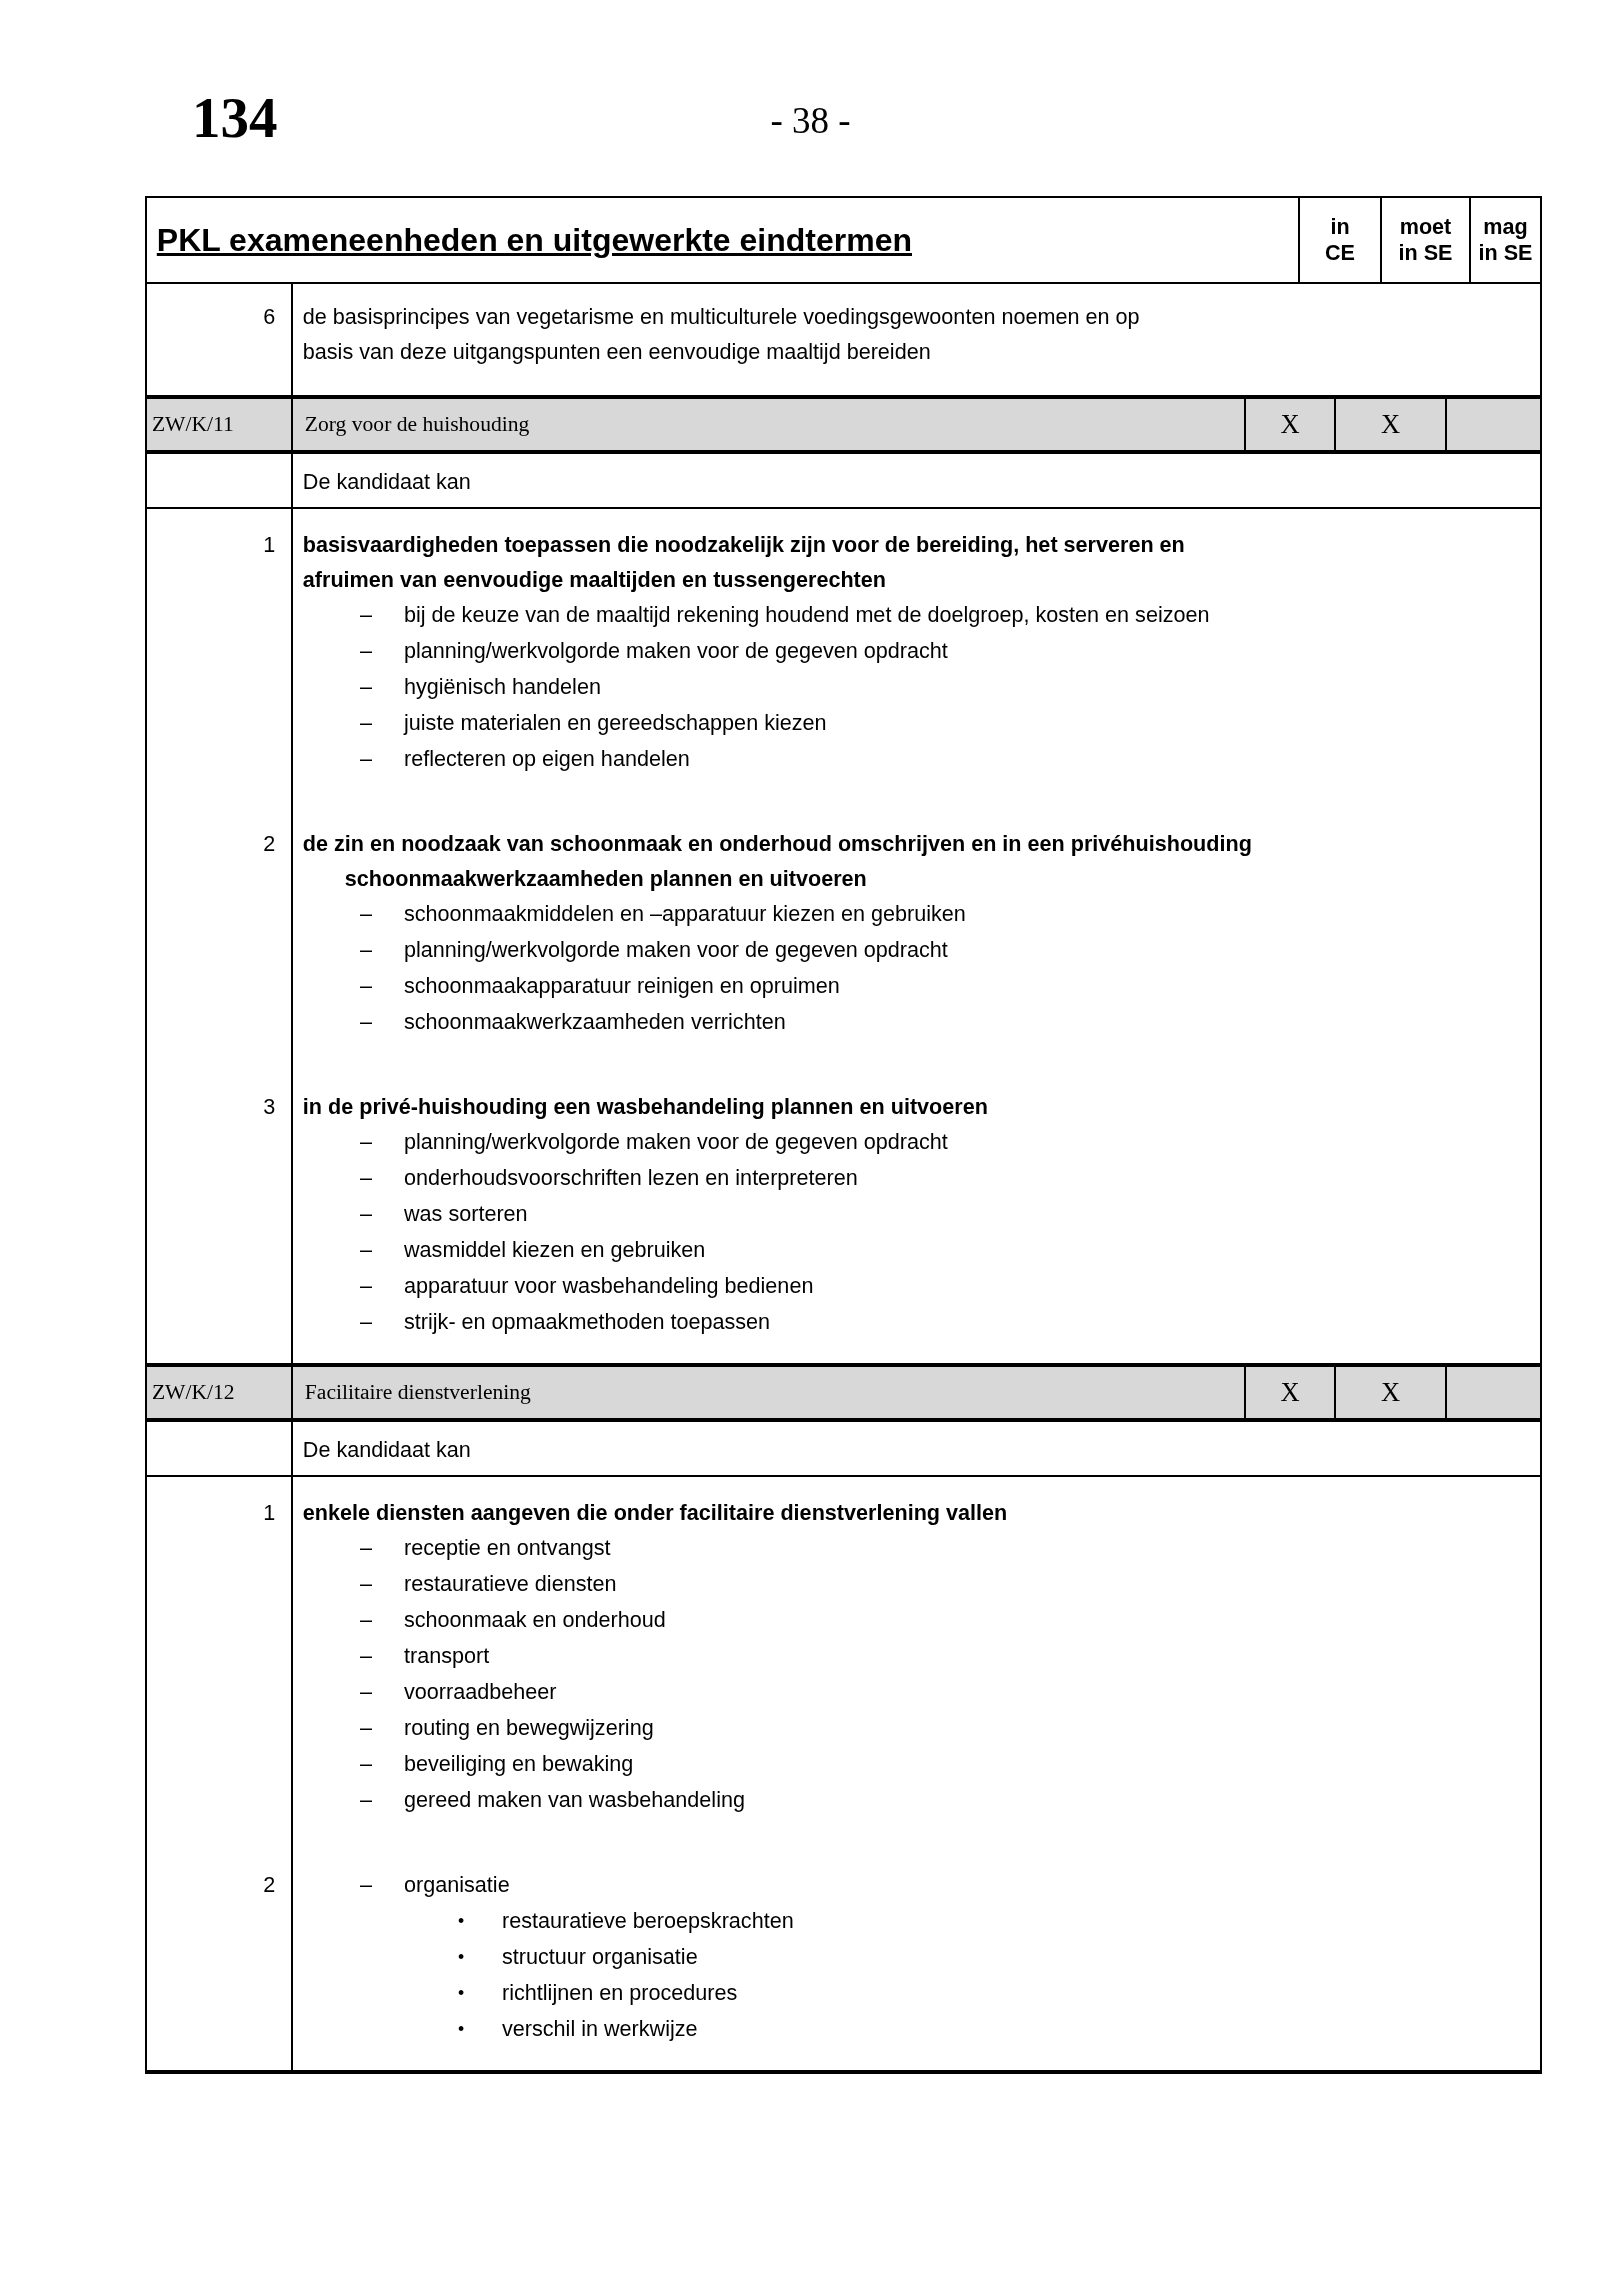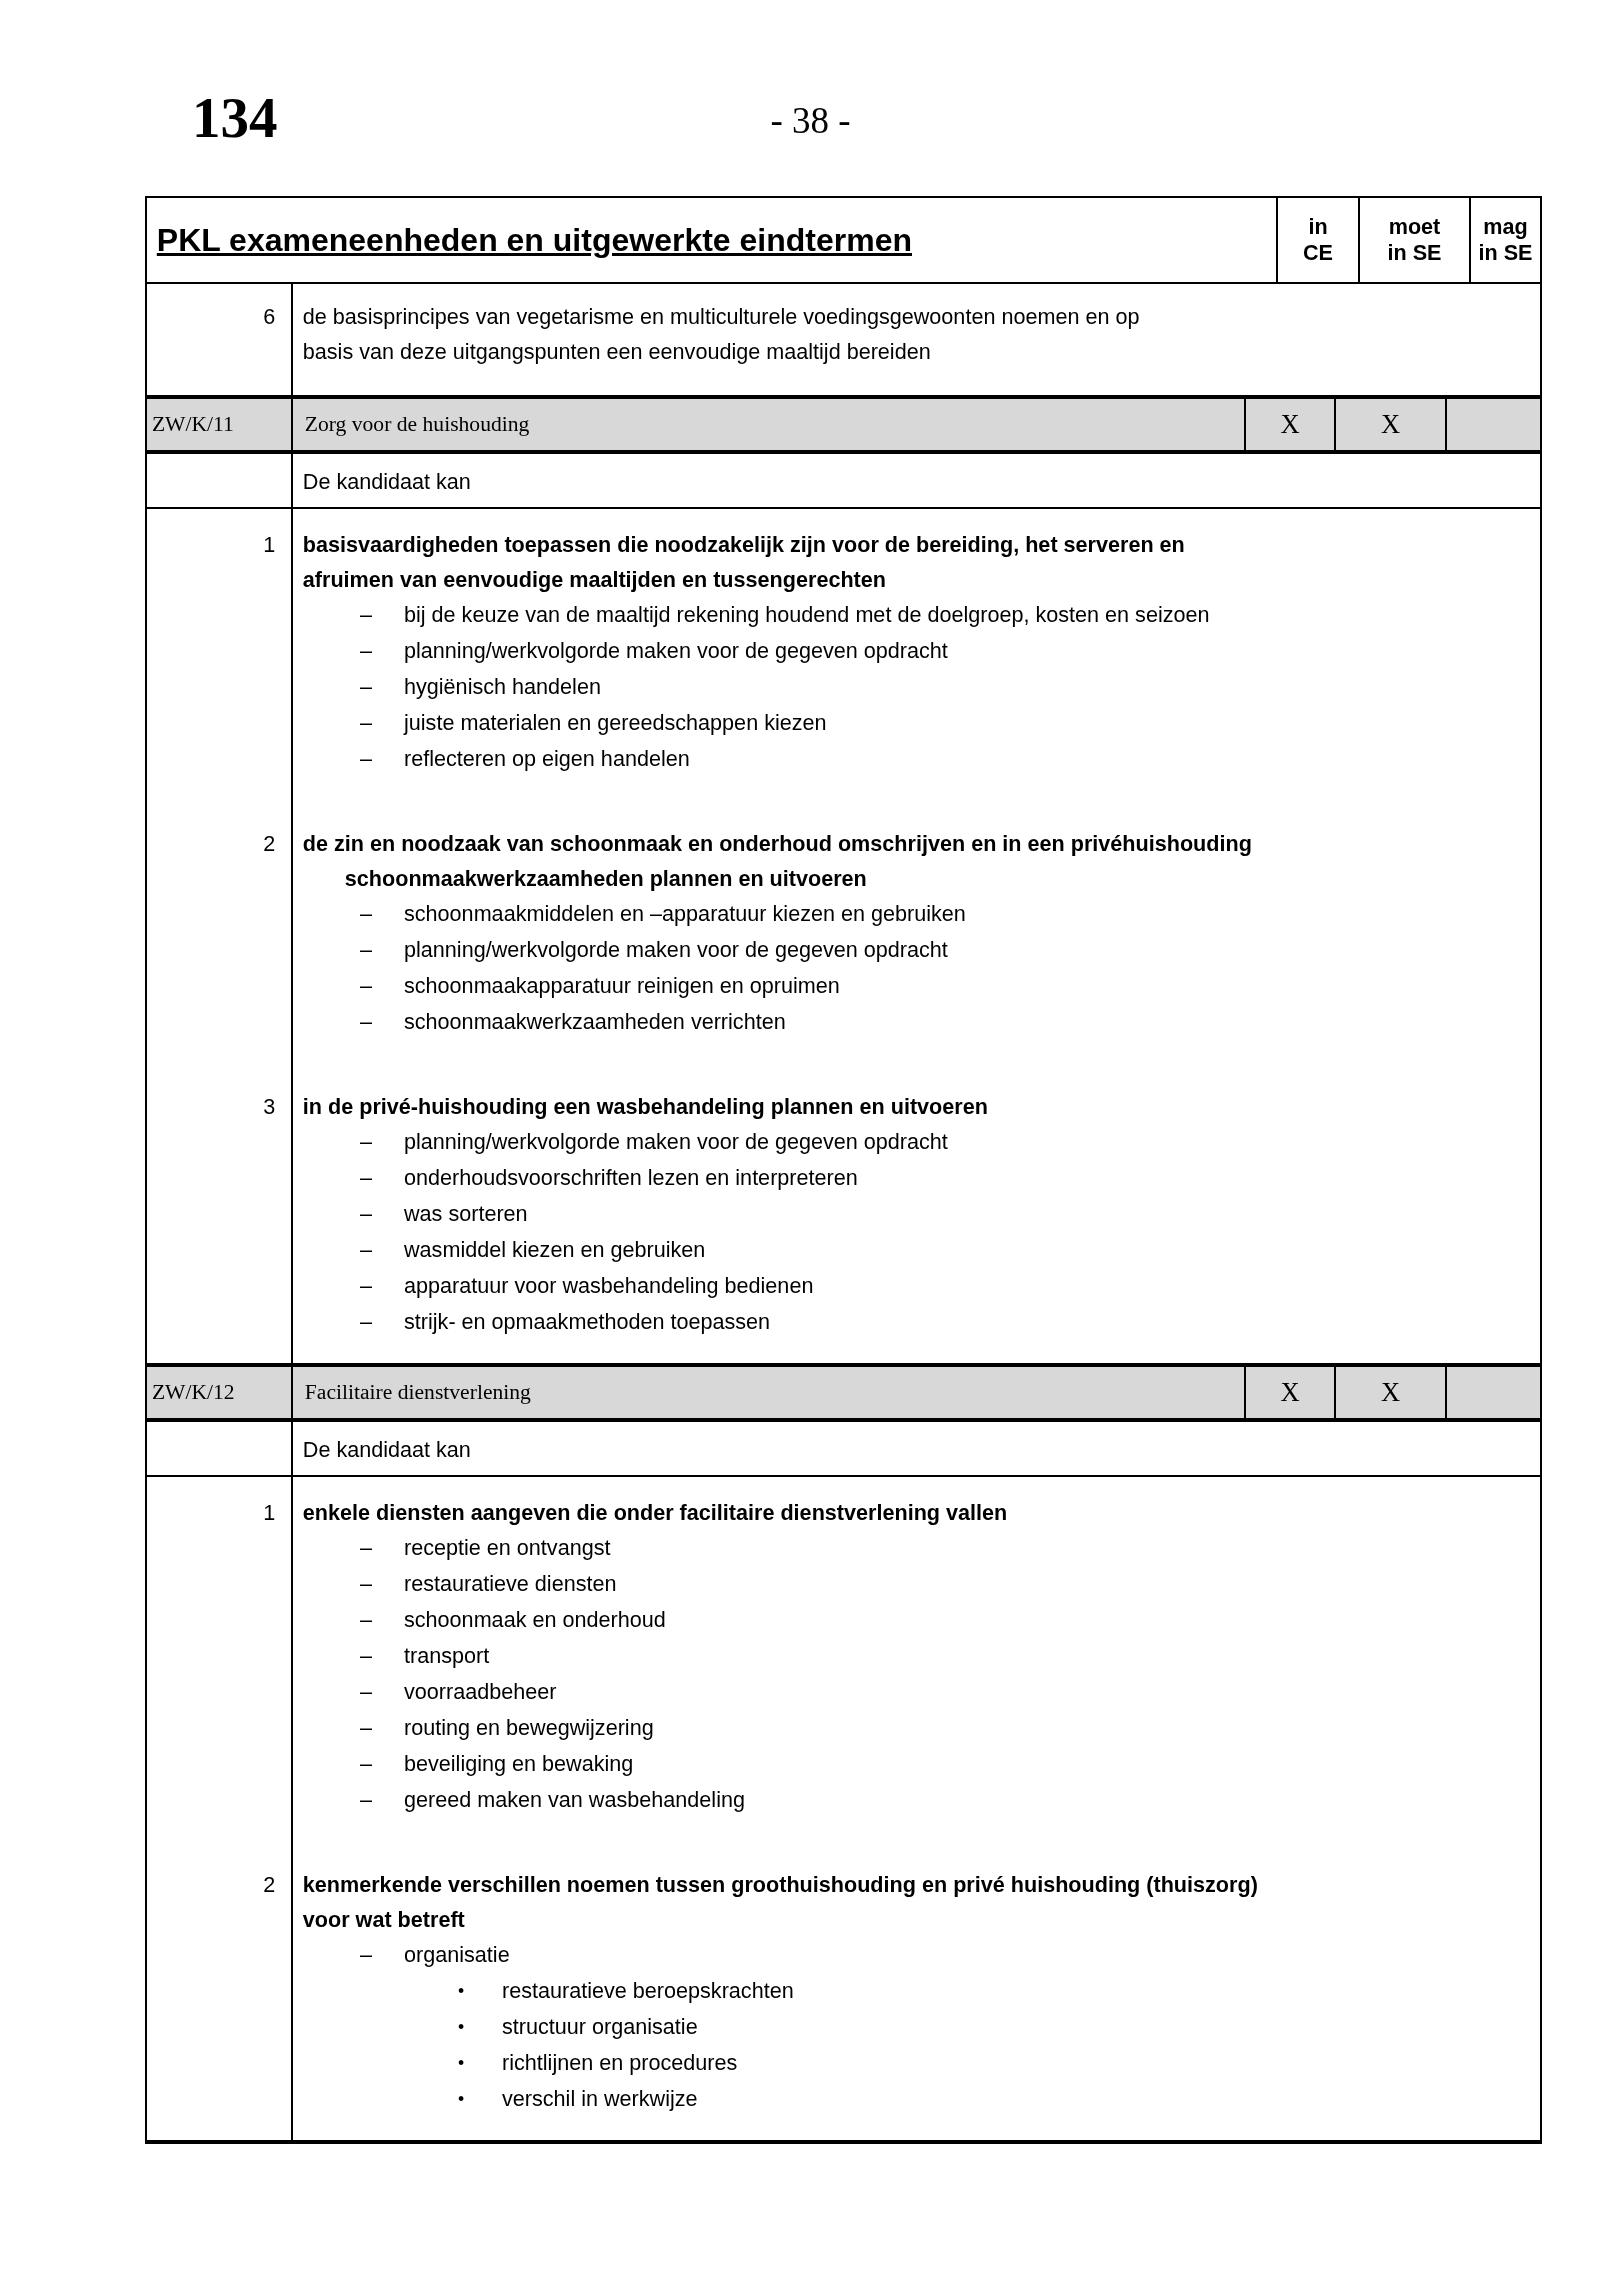--- a/index.html
+++ b/index.html
@@ -38,21 +38,21 @@
   .thead-title {
     flex:1; display:flex; align-items:center;
     padding-left:9.8px; font-weight:bold; font-size:32px;text-decoration:underline;
   }
   .col-head {
     border-left:2px solid #000;
     display:flex; flex-direction:column; justify-content:center; align-items:center;
     font-weight:bold; line-height:26.5px; text-align:center;
   }
   .col-head.c1 { width:82px; }
-  .col-head.c2 { width:111px;text-align:center; }
+  .col-head.c2 { width:89px;text-align:center; }
   .col-head.c3 { width:71px; }
 
   
   .vline {
     display:grid; grid-template-columns:144px 1fr;
     background:linear-gradient(#000,#000) no-repeat 144px 0 / 2px 100%;
   }
 
   
   .row6 { min-height:111px; }
@@ -257,22 +257,20 @@
               <span class="marker">–</span>
               <span class="sub-text">beveiliging en bewaking</span>
             </div>
             <div class="sub-row">
               <span class="marker">–</span>
               <span class="sub-text">gereed maken van wasbehandeling</span>
             </div>
           </div>
           <div class="item-num gap bot">2</div>
           <div class="item-content gap bot">
-            <div class="item-main bold">kenmerkende verschillen noemen tussen groothuishouding en privé huishouding (thuiszorg)
-voor wat betreft</div>
             <div class="sub-row">
               <span class="marker">–</span>
               <span class="sub-text">organisatie</span>
             </div>
             <div class="sub-row dot">
               <span class="marker">•</span>
               <span class="sub-text">restauratieve beroepskrachten</span>
             </div>
             <div class="sub-row dot">
               <span class="marker">•</span>

